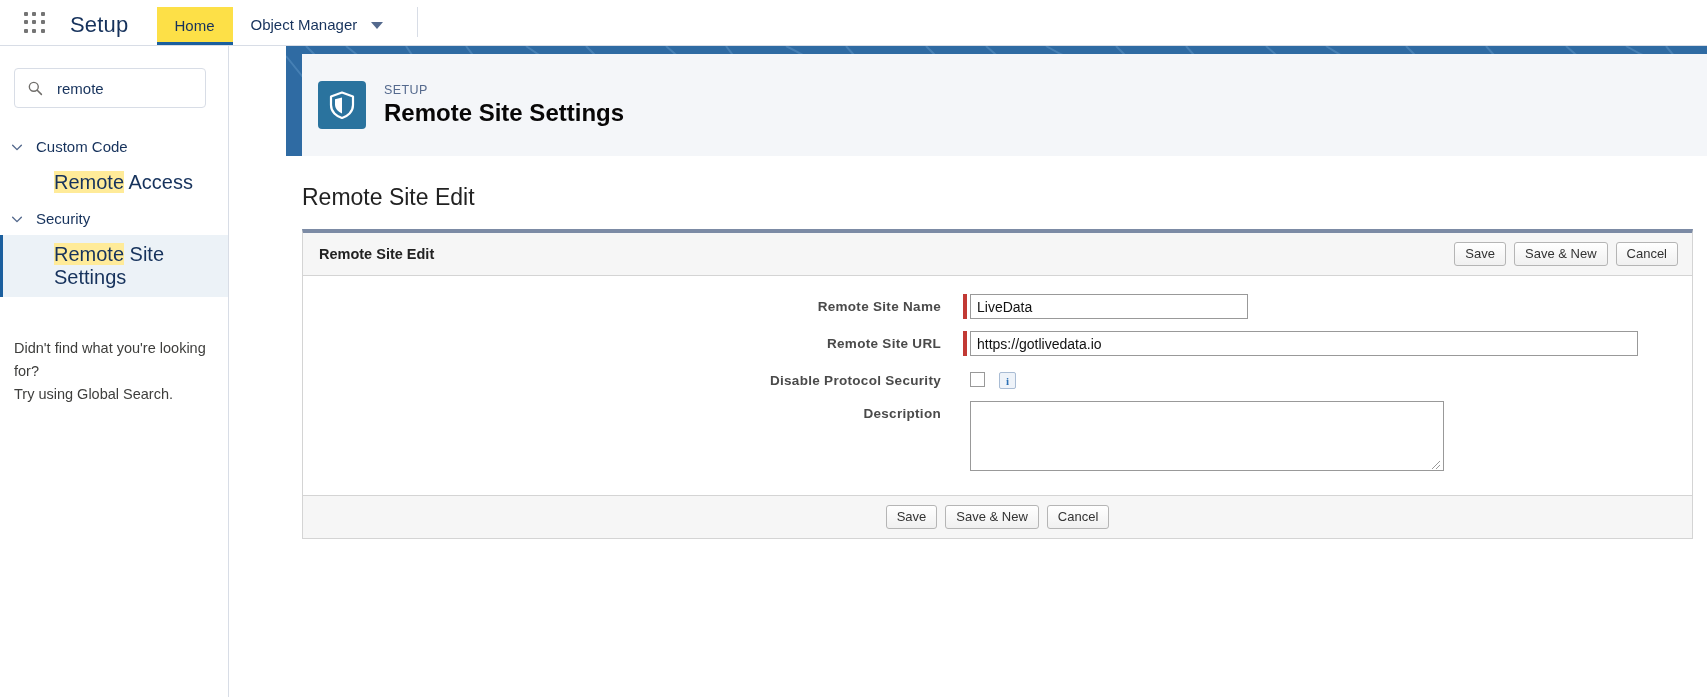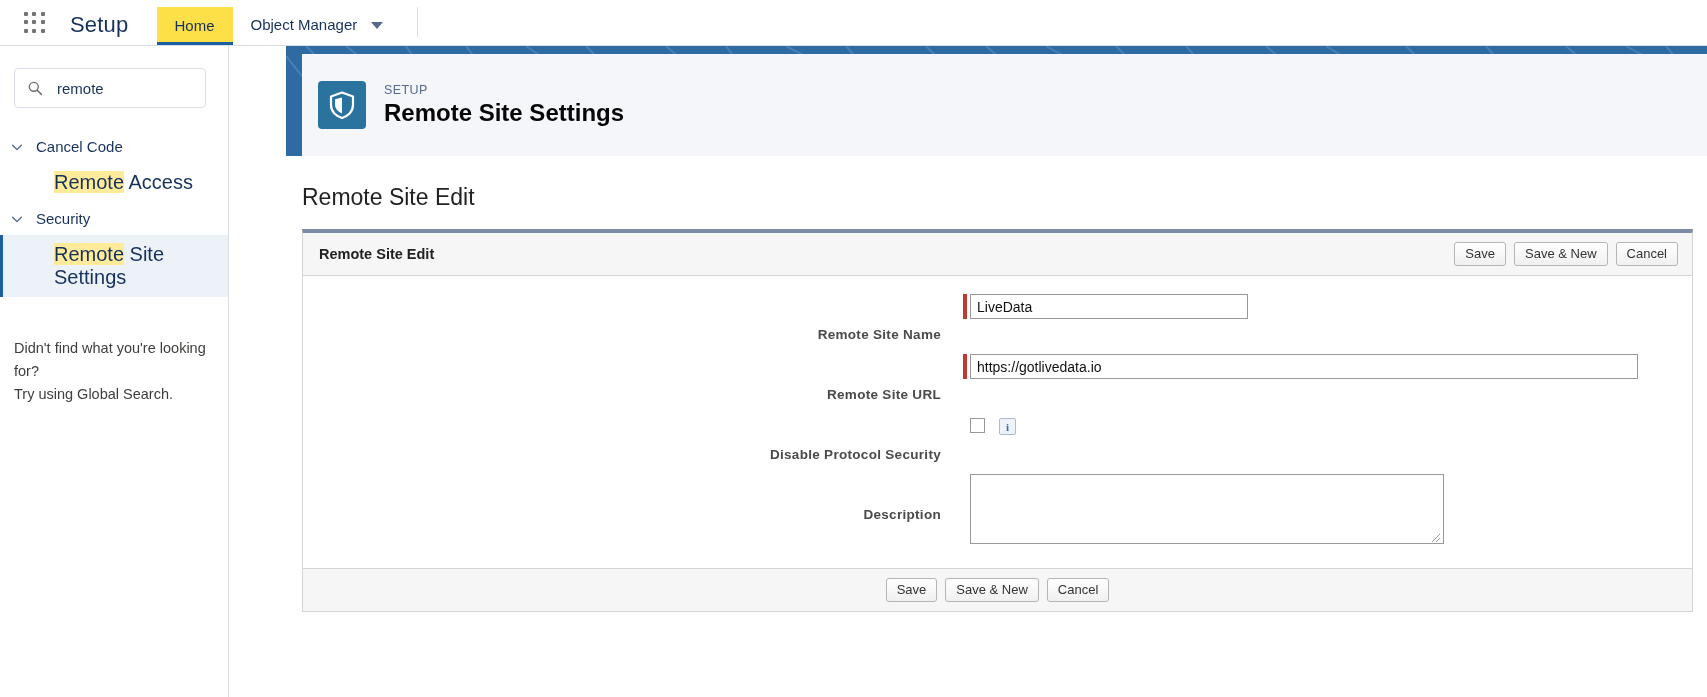--- a/index.html
+++ b/index.html
@@ -116,21 +116,21 @@
   .btn{
     font-family:"Liberation Sans", sans-serif;
     font-size:13px; color:#333; background:linear-gradient(#fff,#f0f0f0);
     border:1px solid #b5b5b5; border-radius:3px; padding:3px 10px; cursor:pointer;
     line-height:16px;
   }
   .panel-body{ background:#fff; padding:18px 0 8px 0; }
   .form-row{ display:flex; align-items:flex-start; margin-bottom:12px; }
   .form-label{
     width:660px; text-align:right; padding-right:22px; font-size:13.5px;
-    font-weight:bold; color:#4a4a4a; letter-spacing:.3px; padding-top:5px;margin-top:28px;
+    font-weight:bold; color:#4a4a4a; letter-spacing:.3px; padding-top:5px;
   }
   .form-field{ display:flex; align-items:flex-start; }
   .req-bar{ width:4px; align-self:stretch; background:#c23934; margin-right:3px; min-height:24px; }
   input.txt{
     font-family:"Liberation Sans", sans-serif; font-size:14px; color:#111;
     border:1px solid #999; padding:3px 6px; height:25px; background:#fff; outline:none;
   }
   .w-name{ width:278px; }
   .w-url{ width:668px; }
   .cb{
@@ -192,21 +192,21 @@
       <line x1="12.8" y1="12.8" x2="18" y2="18" stroke="#706e6b" stroke-width="1.9" stroke-linecap="round"></line>
     </svg>
     <input class="search-input" type="text" value="remote" style="">
   </div>
 
   <div class="tree">
     <div class="tree-group">
       <svg class="chev" viewBox="0 0 16 16">
         <polyline points="3,6 8,11 13,6" fill="none" stroke="#54698d" stroke-width="1.6" stroke-linecap="round" stroke-linejoin="round"></polyline>
       </svg>
-      <span>Cancel Code</span>
+      <span>Custom Code</span>
     </div>
     <div class="tree-item">
       <span class="hl">Remote</span><span> Access</span>
     </div>
 
     <div class="tree-group">
       <svg class="chev" viewBox="0 0 16 16">
         <polyline points="3,6 8,11 13,6" fill="none" stroke="#54698d" stroke-width="1.6" stroke-linecap="round" stroke-linejoin="round"></polyline>
       </svg>
       <span>Security</span>

